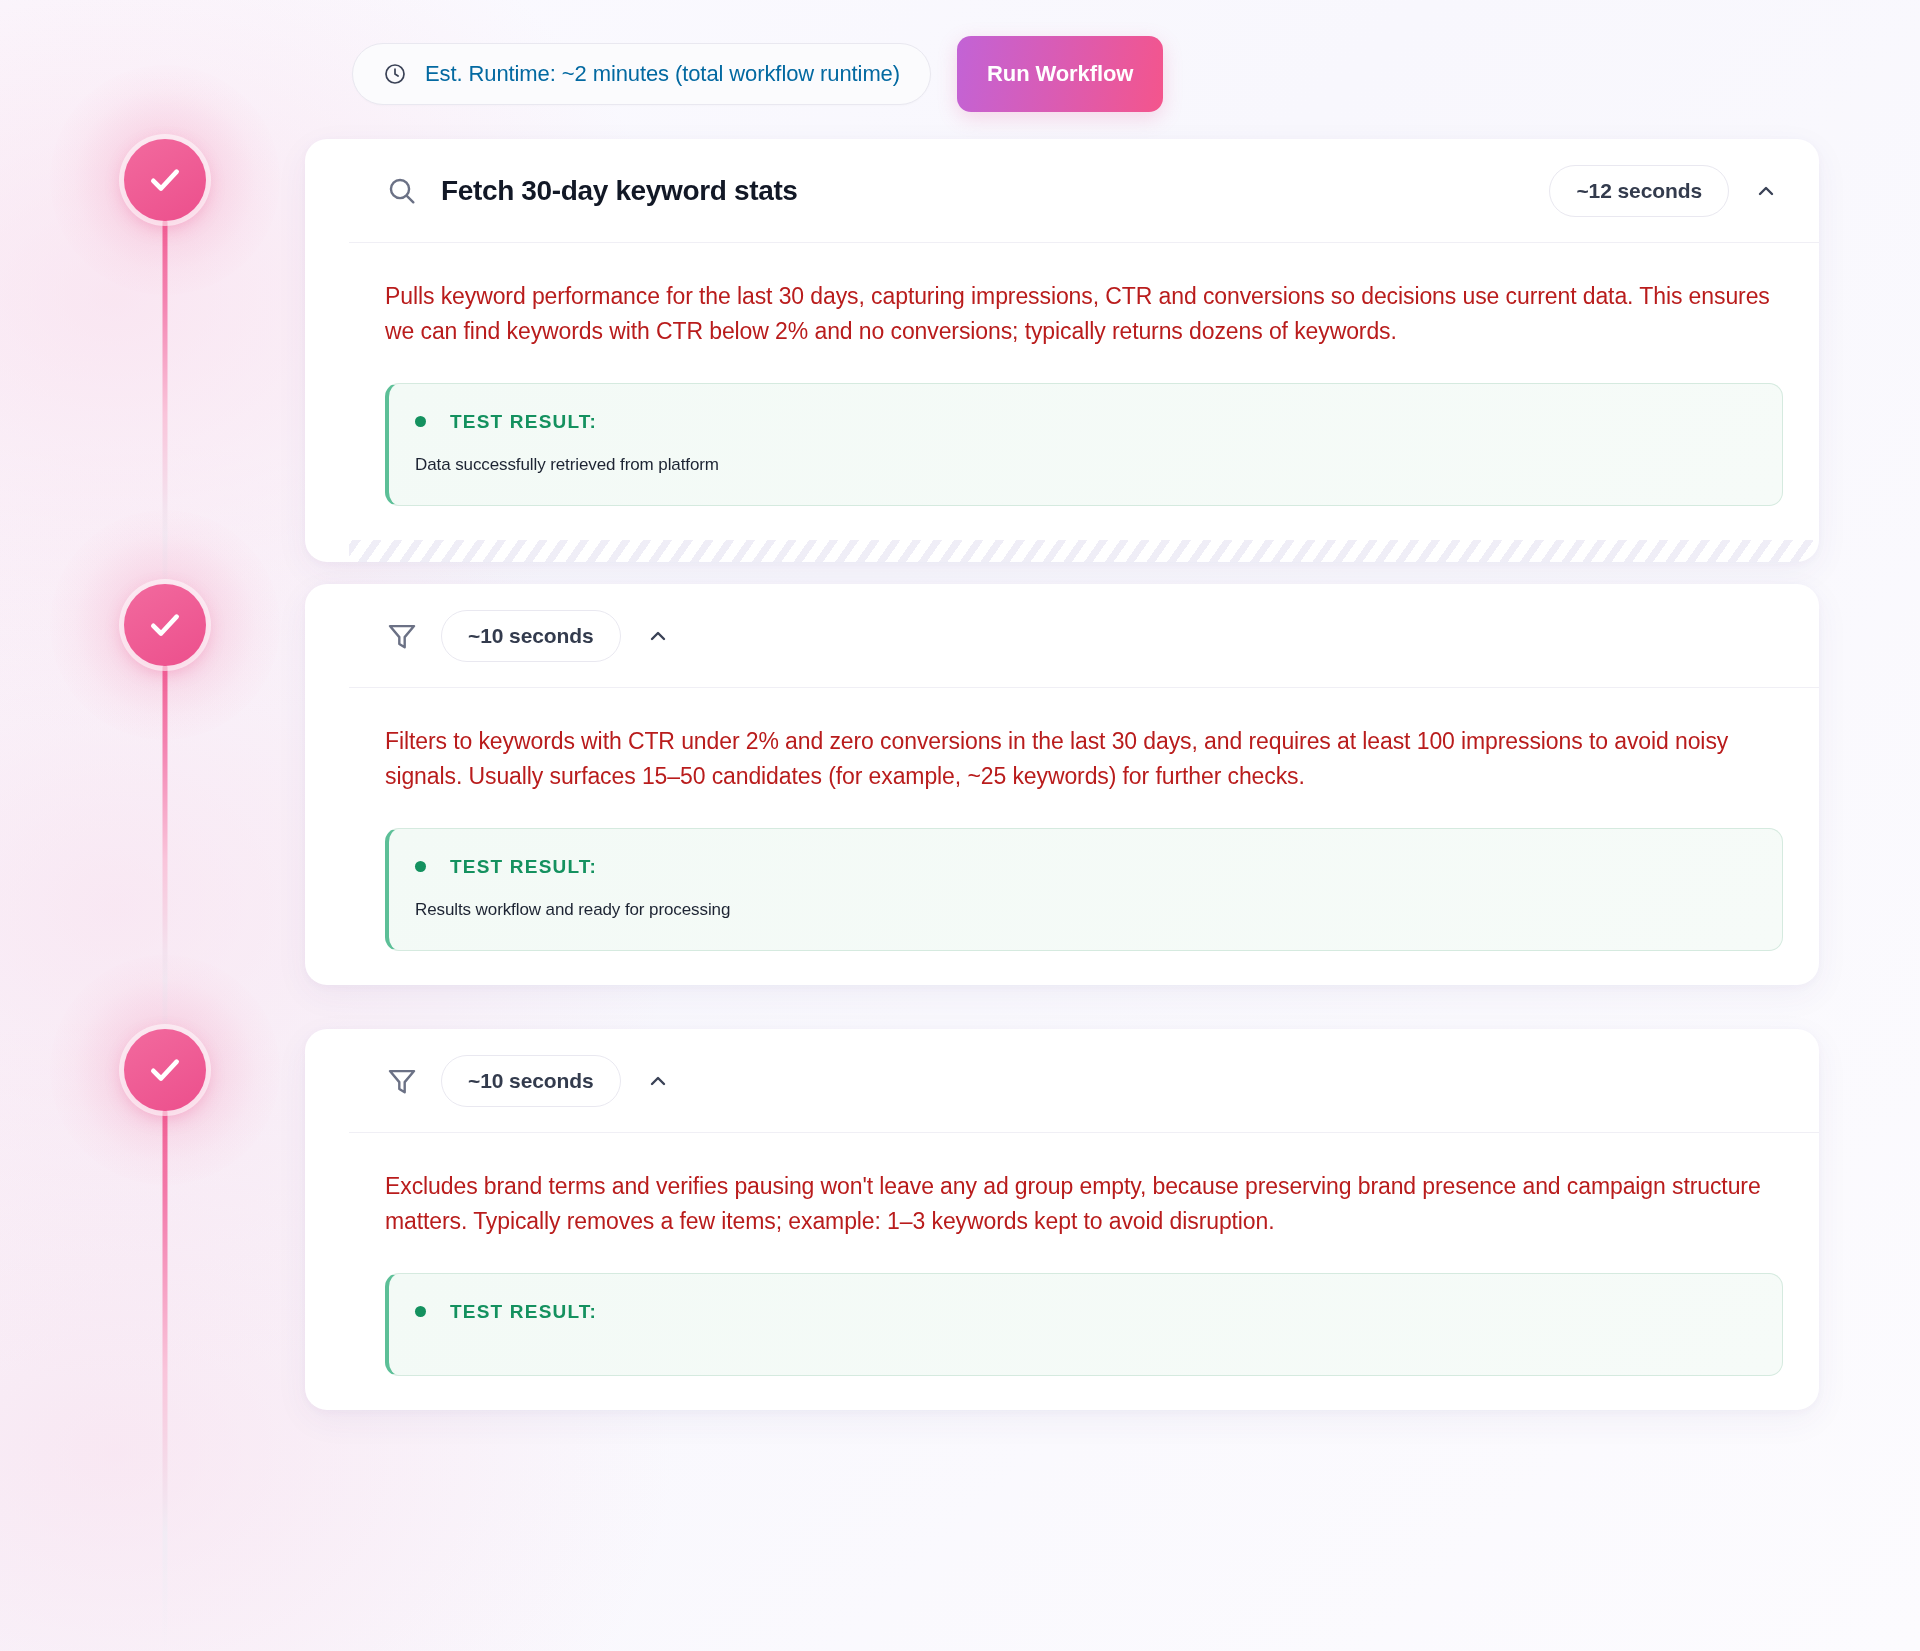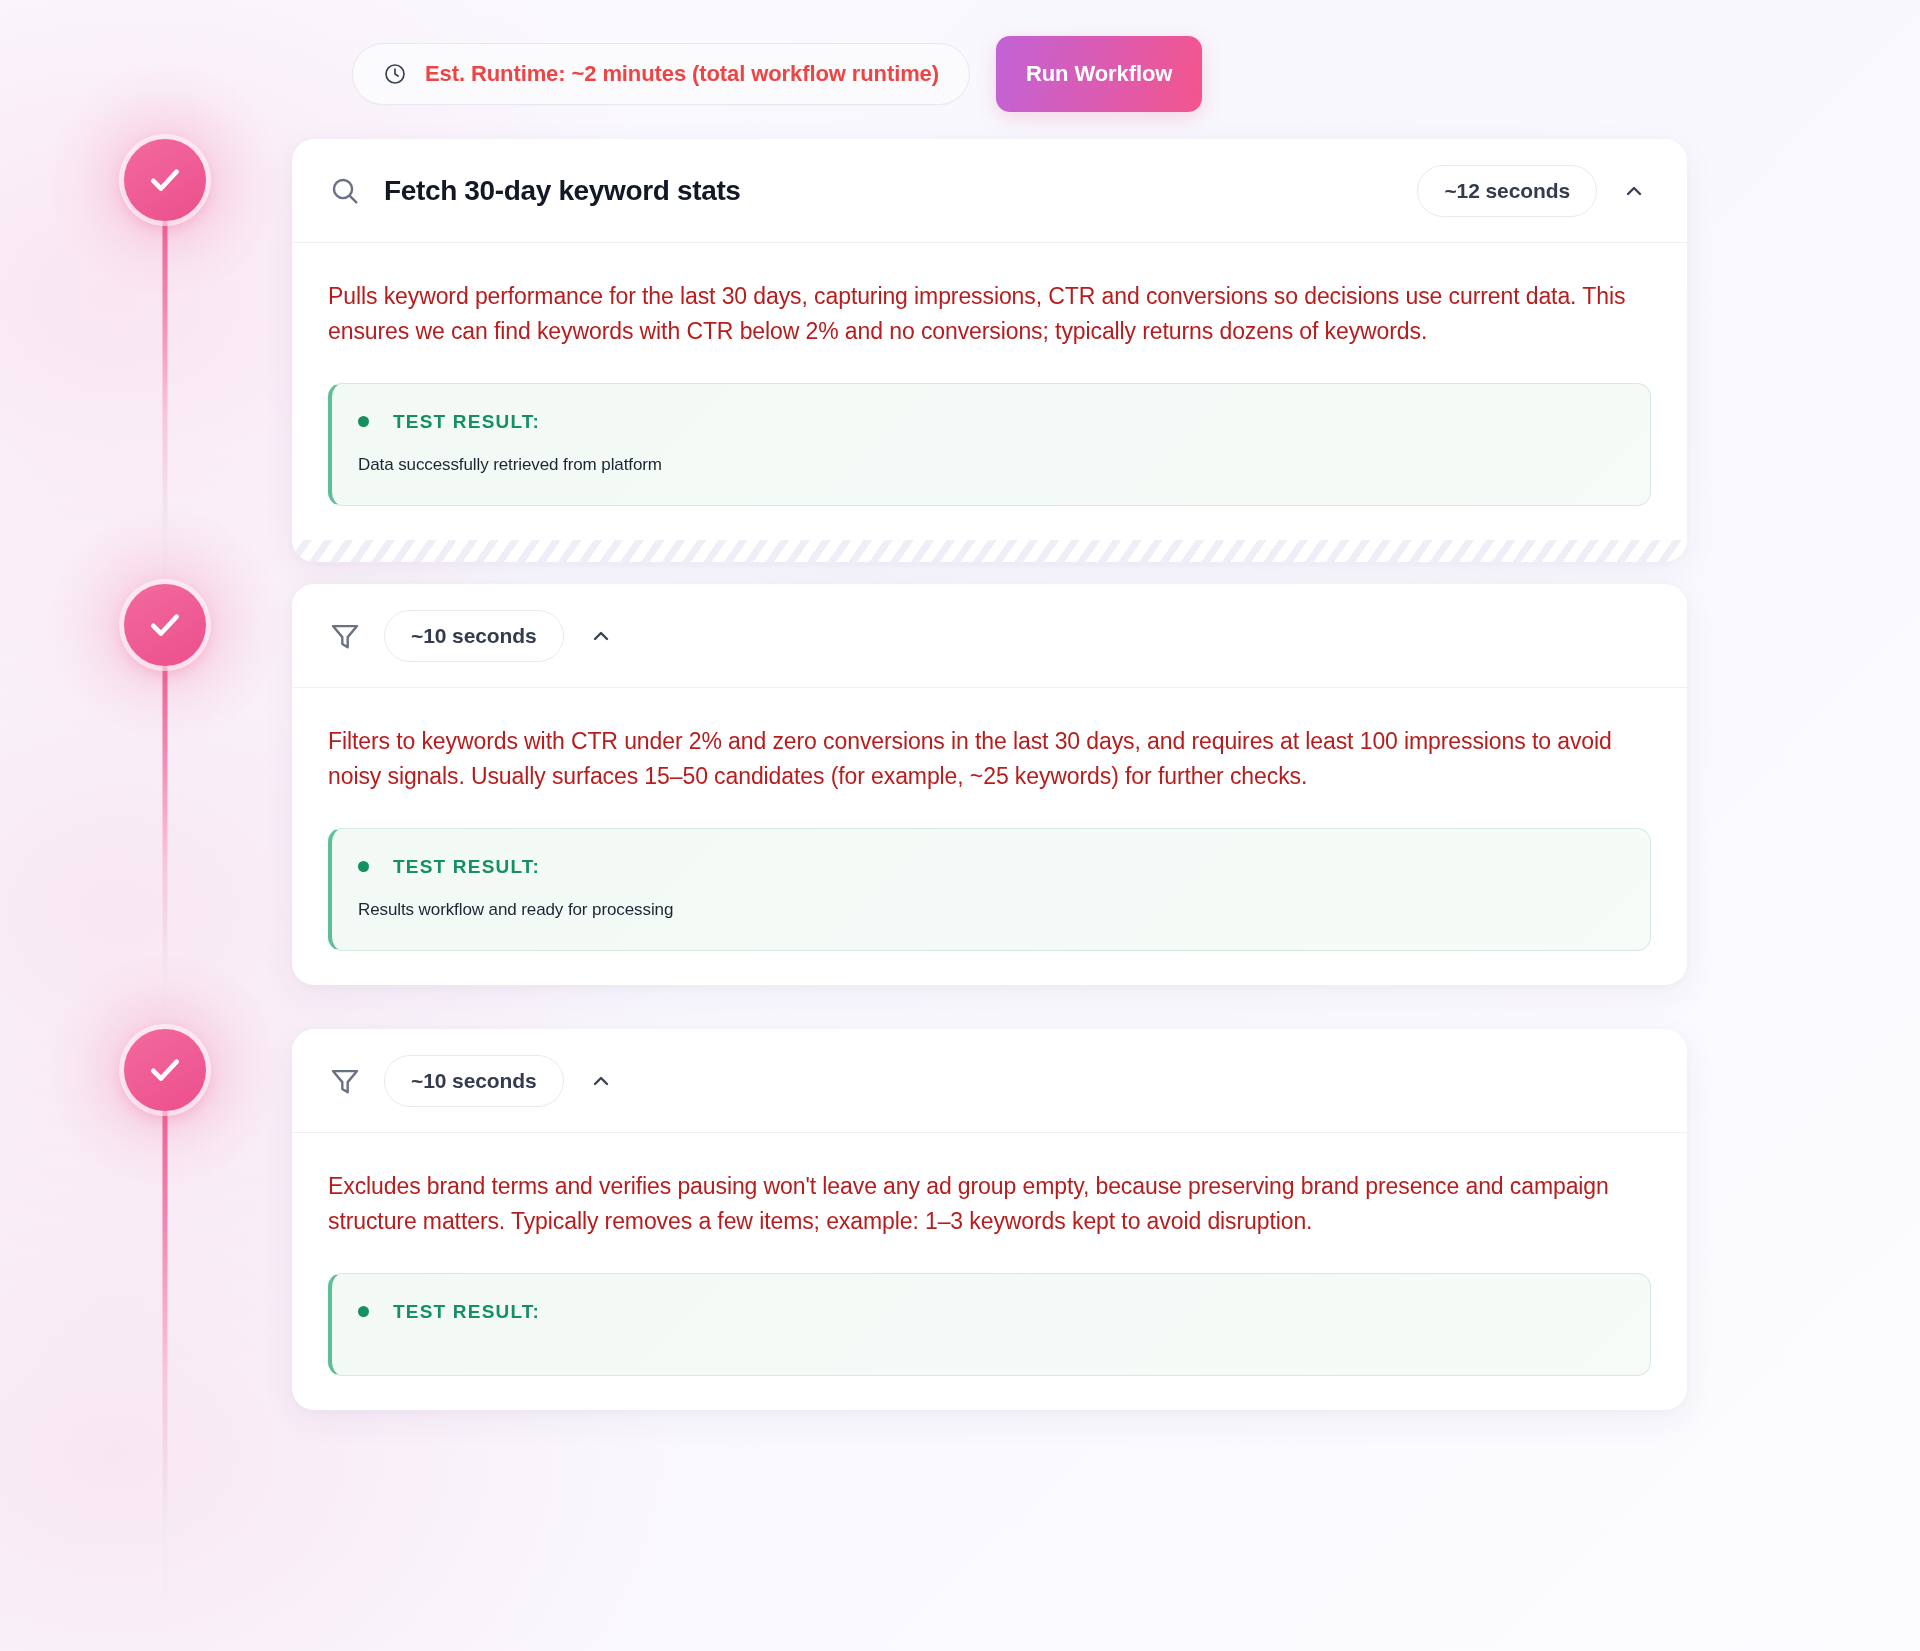--- a/index.html
+++ b/index.html
@@ -37,22 +37,22 @@
     height: 62px;
     padding: 0 30px;
     border: 1.5px solid #e9e8f0;
     border-radius: 40px;
     background: #fbfbfd;
     box-shadow: 0 1px 2px rgba(30, 20, 60, 0.02);
   }
 
   .runtime-text {
     font-size: 22px;
-    font-weight: 700;
-    color: #ef4444;
+    font-weight: 400;
+    color: #0369a1;
     letter-spacing: -0.1px;
     white-space: nowrap;
   }
 
   .clock-icon { width: 24px; height: 24px; display: block; flex: none; }
 
   .run-btn {
     height: 76px;
     padding: 0 30px;
     border: none;
@@ -108,26 +108,27 @@
     left: 165px;
     width: 5px;
     transform: translateX(-50%);
     border-radius: 3px;
     background: linear-gradient(180deg, #f05a91 0%, #f488b4 22%, #f9c4da 48%, rgba(236, 236, 244, 0.55) 78%, rgba(236, 236, 244, 0) 100%);
   }
 
   
   .card {
     position: absolute;
-    left: 292px;
-    width: 1395px;
+    left: 305px;
+    width: 1514px;
     background: #ffffff;
     border-radius: 22px;
     box-shadow: 0 10px 34px rgba(80, 60, 130, 0.055), 0 2px 8px rgba(80, 60, 130, 0.035);
     overflow: hidden;
+    padding-left: 44px;
   }
 
   .card-header {
     display: flex;
     align-items: center;
     height: 104px;
     padding: 0 30px 0 36px;
     border-bottom: 1.5px solid #f0eff5;
   }
 

